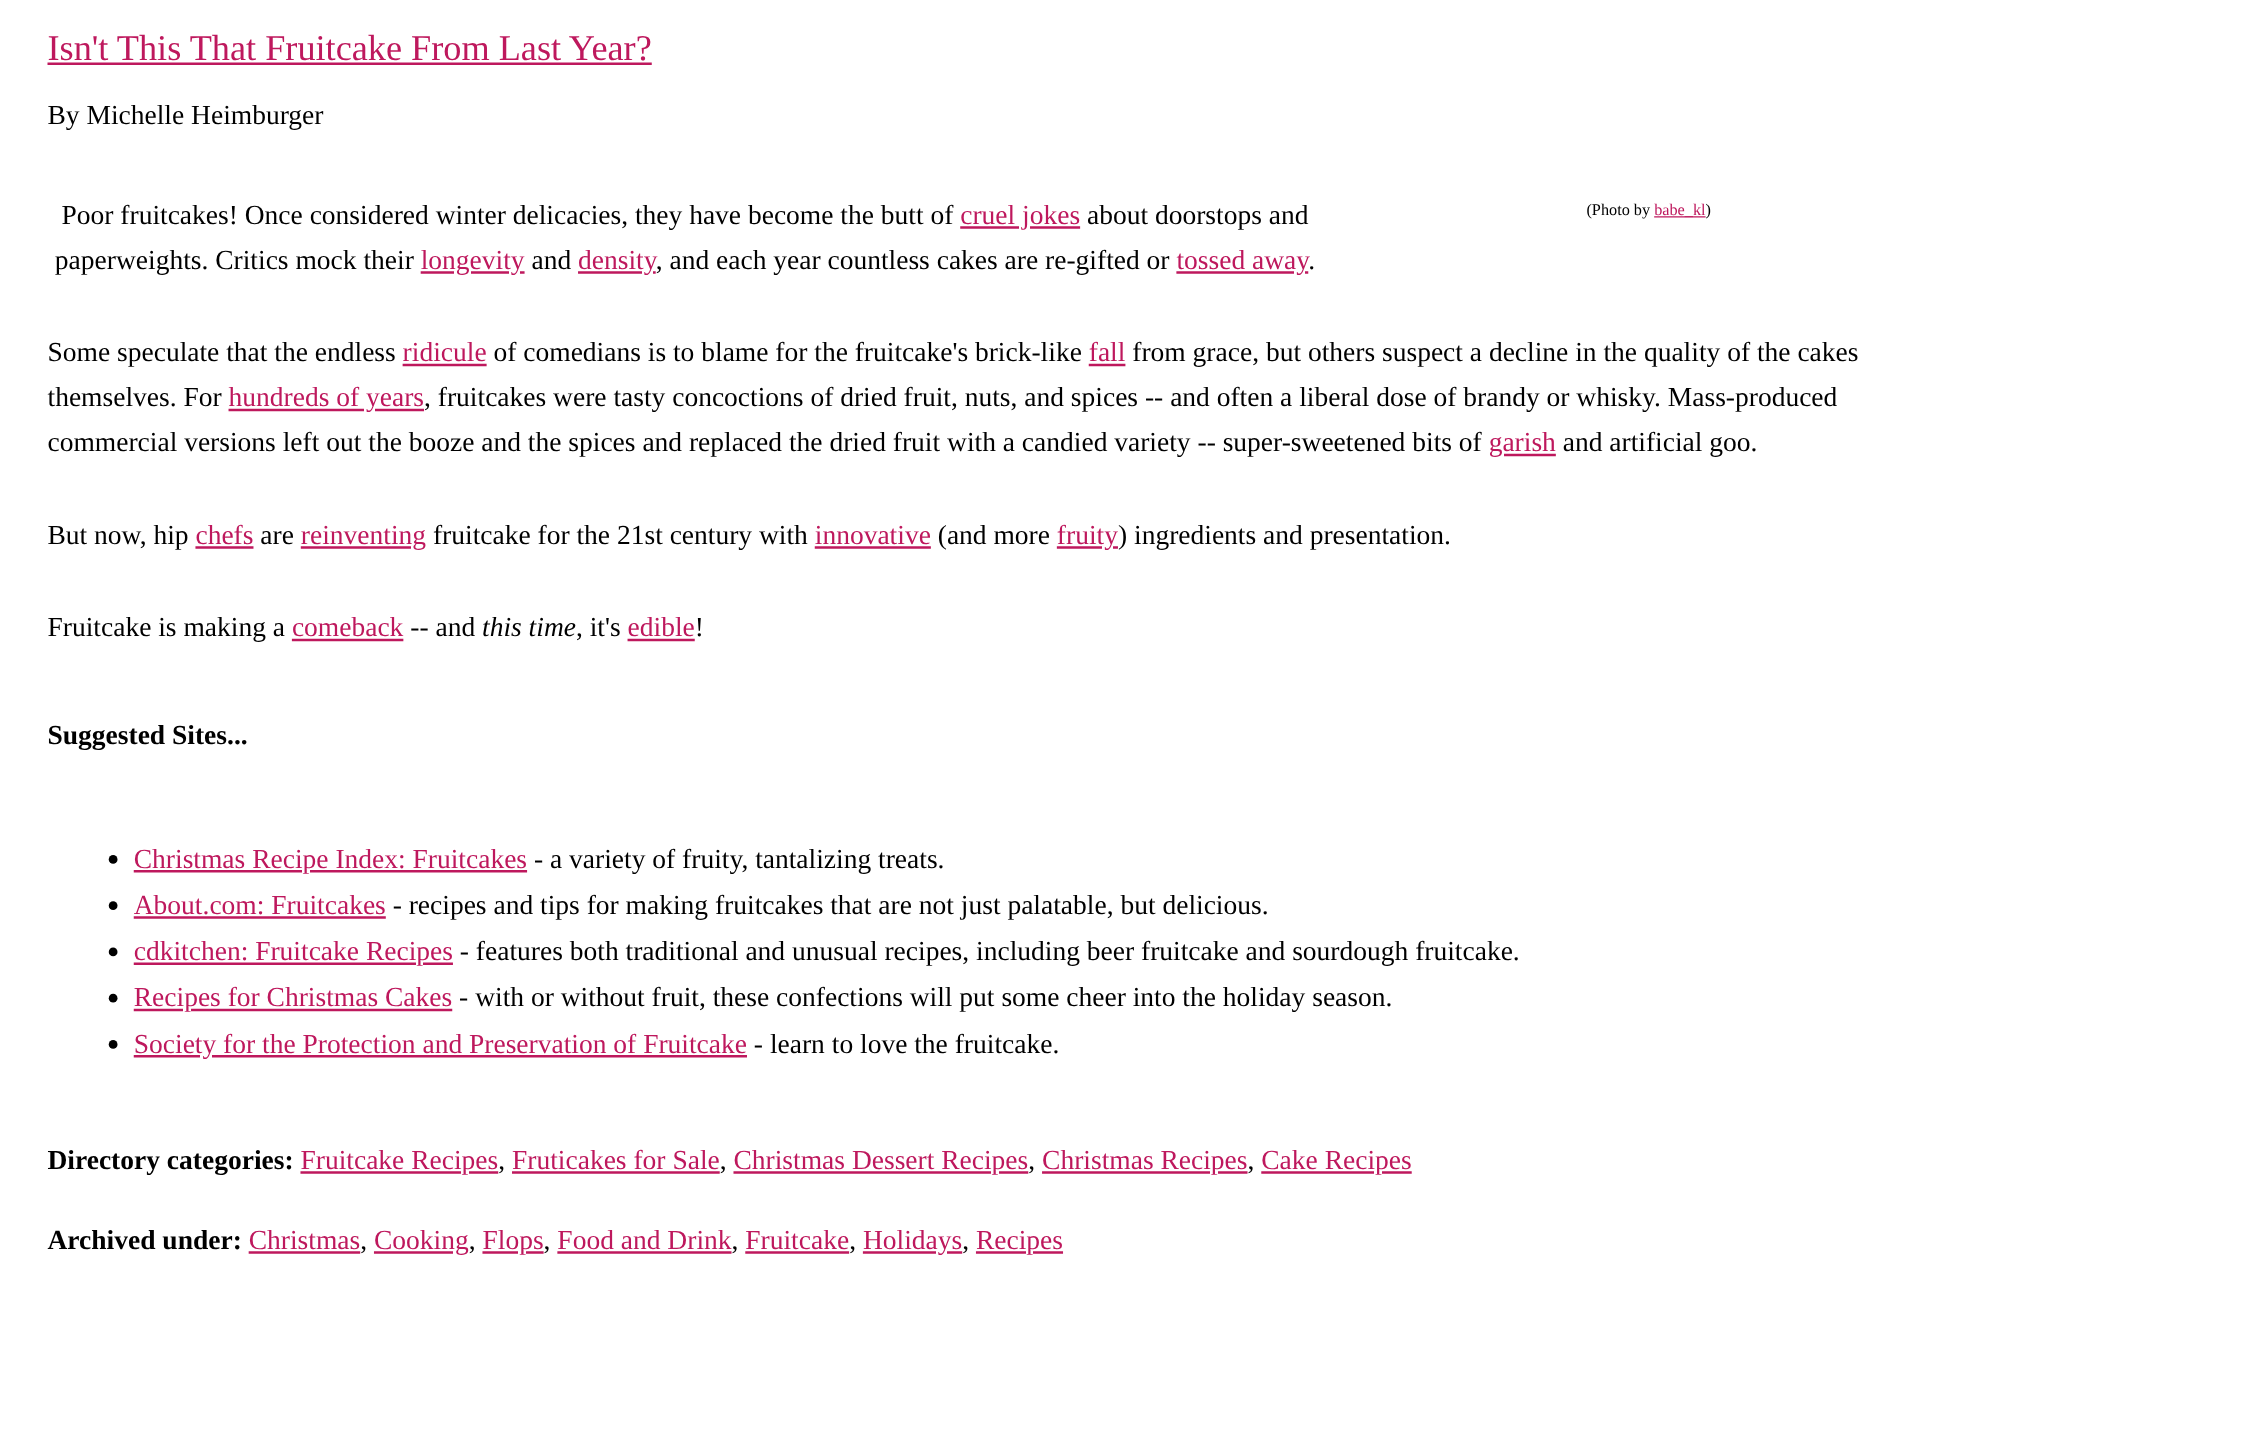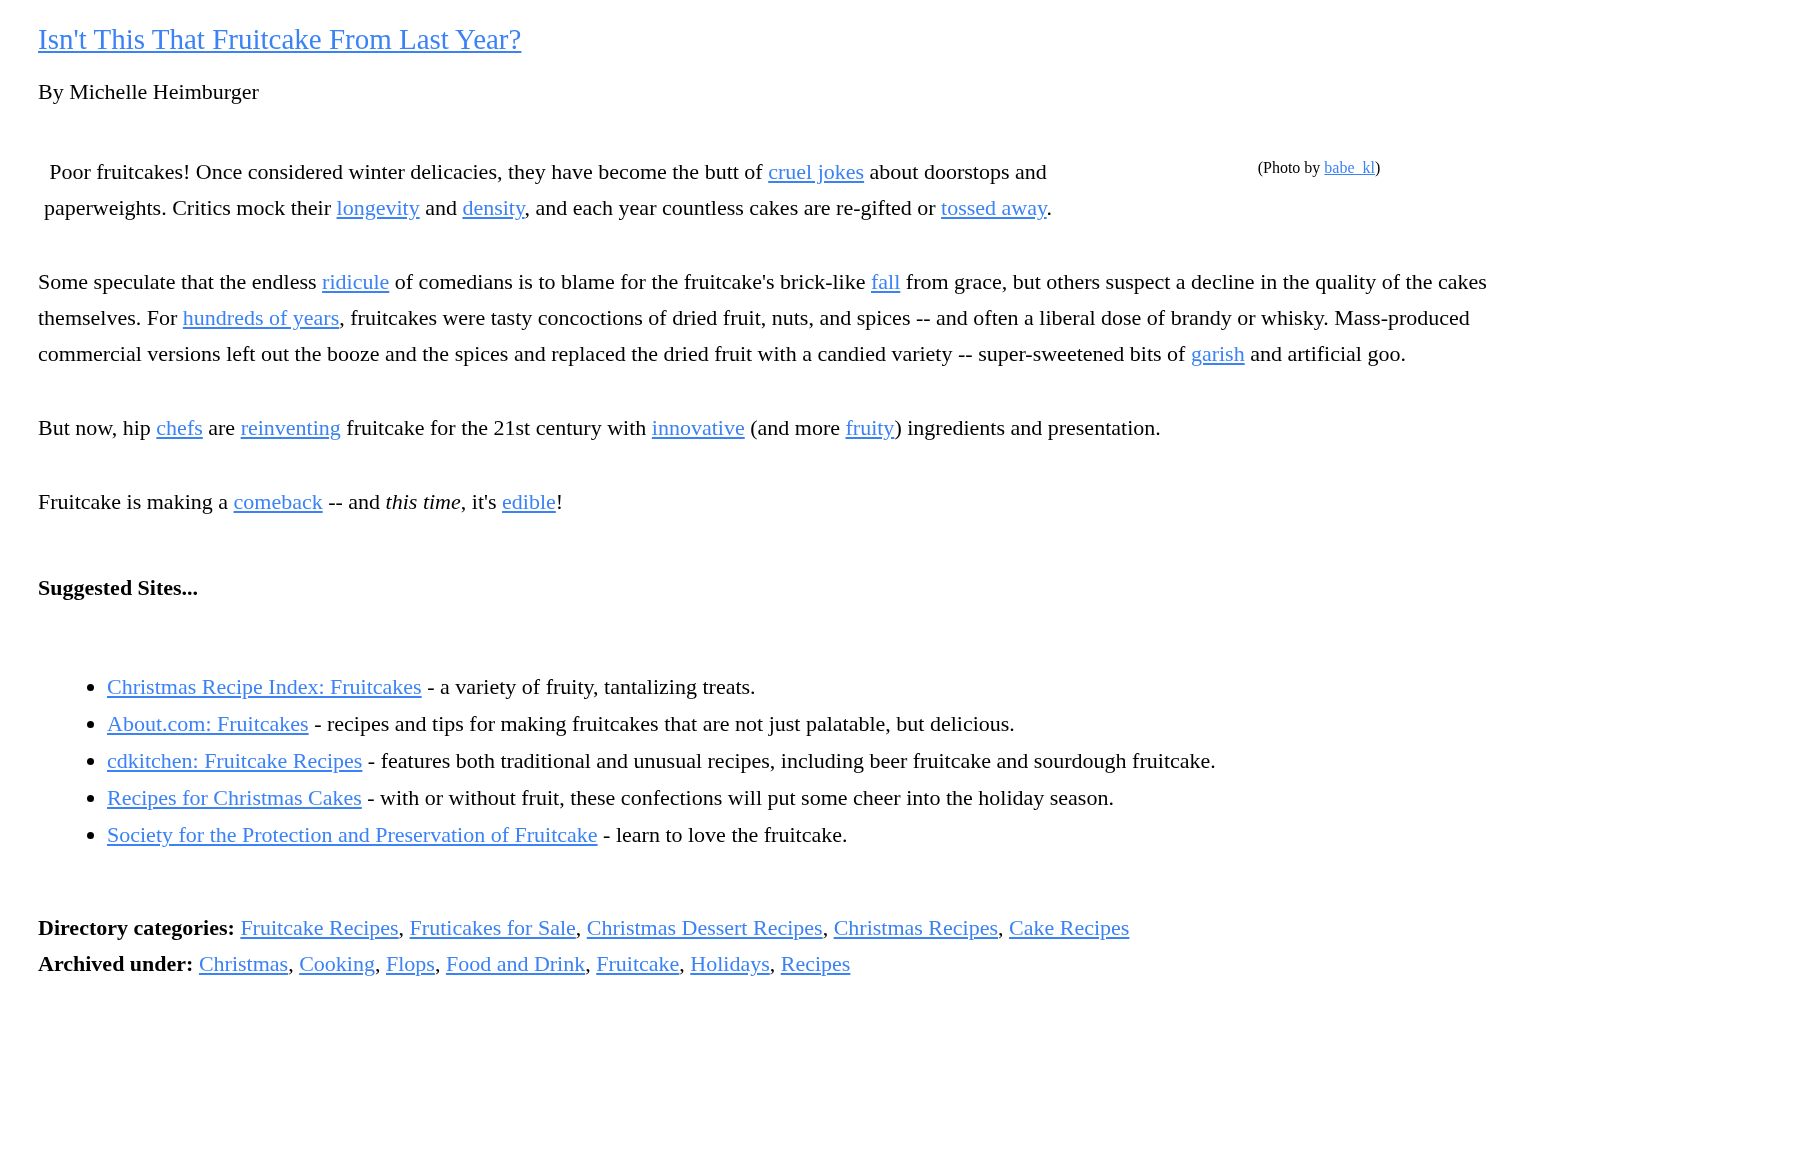--- a/index.html
+++ b/index.html
@@ -5,60 +5,60 @@
   * { box-sizing: border-box; }
   html, body { background: #ffffff; }
   body {
     margin: 0;
     padding: 14px 38px 30px 38px;
     font-family: "Liberation Serif", "DejaVu Serif", serif;
     font-size: 22px;
     color: #000000;
     line-height: 36px;
   }
-  a { color: #3b82f6; text-decoration: underline; cursor: pointer; }
+  a { color: #be185d; text-decoration: underline; cursor: pointer; }
   .article { width: 1516px; max-width: 100%; }
   h1.title {
     font-size: 29px;
     font-weight: normal;
     margin: 6px 0 16px 0;
     line-height: 38px;
   }
   .byline, .date { line-height: 36px; }
   .body-text { margin-top: 44px; }
   .body-text p { margin: 38px 0 0 0; }
   .body-text p:first-of-type { margin-top: 16px; text-align: center; }
   .photo-caption {
     float: right;
     width: 470px;
     margin-left: 26px;
     margin-bottom: 10px;
     text-align: center;
     line-height: 33px;
   }
   .photo-caption .credit {
-    font-size: 16px;
+    font-size: 13px;
     line-height: 28px;
   }
   .suggested-heading {
     font-weight: bold;
     margin: 50px 0 0 0;
     line-height: 36px;
   }
   ul.sites {
     margin: 64px 0 0 0;
     padding-left: 69px;
   }
   ul.sites li {
     margin: 0 0 3px 0;
     line-height: 34px;
   }
   p.meta { margin: 0; line-height: 36px; }
   p.meta.directory { margin-top: 58px; }
-  p.meta.archived { }
+  p.meta.archived { margin-top: 28px; }
   p.meta b { font-weight: bold; }
   em { font-style: italic; }
 </style>
 </head>
 <body>
 
 <div class="article">
 
   <h1 class="title"><a>Isn't This That Fruitcake From Last Year?</a></h1>
 

